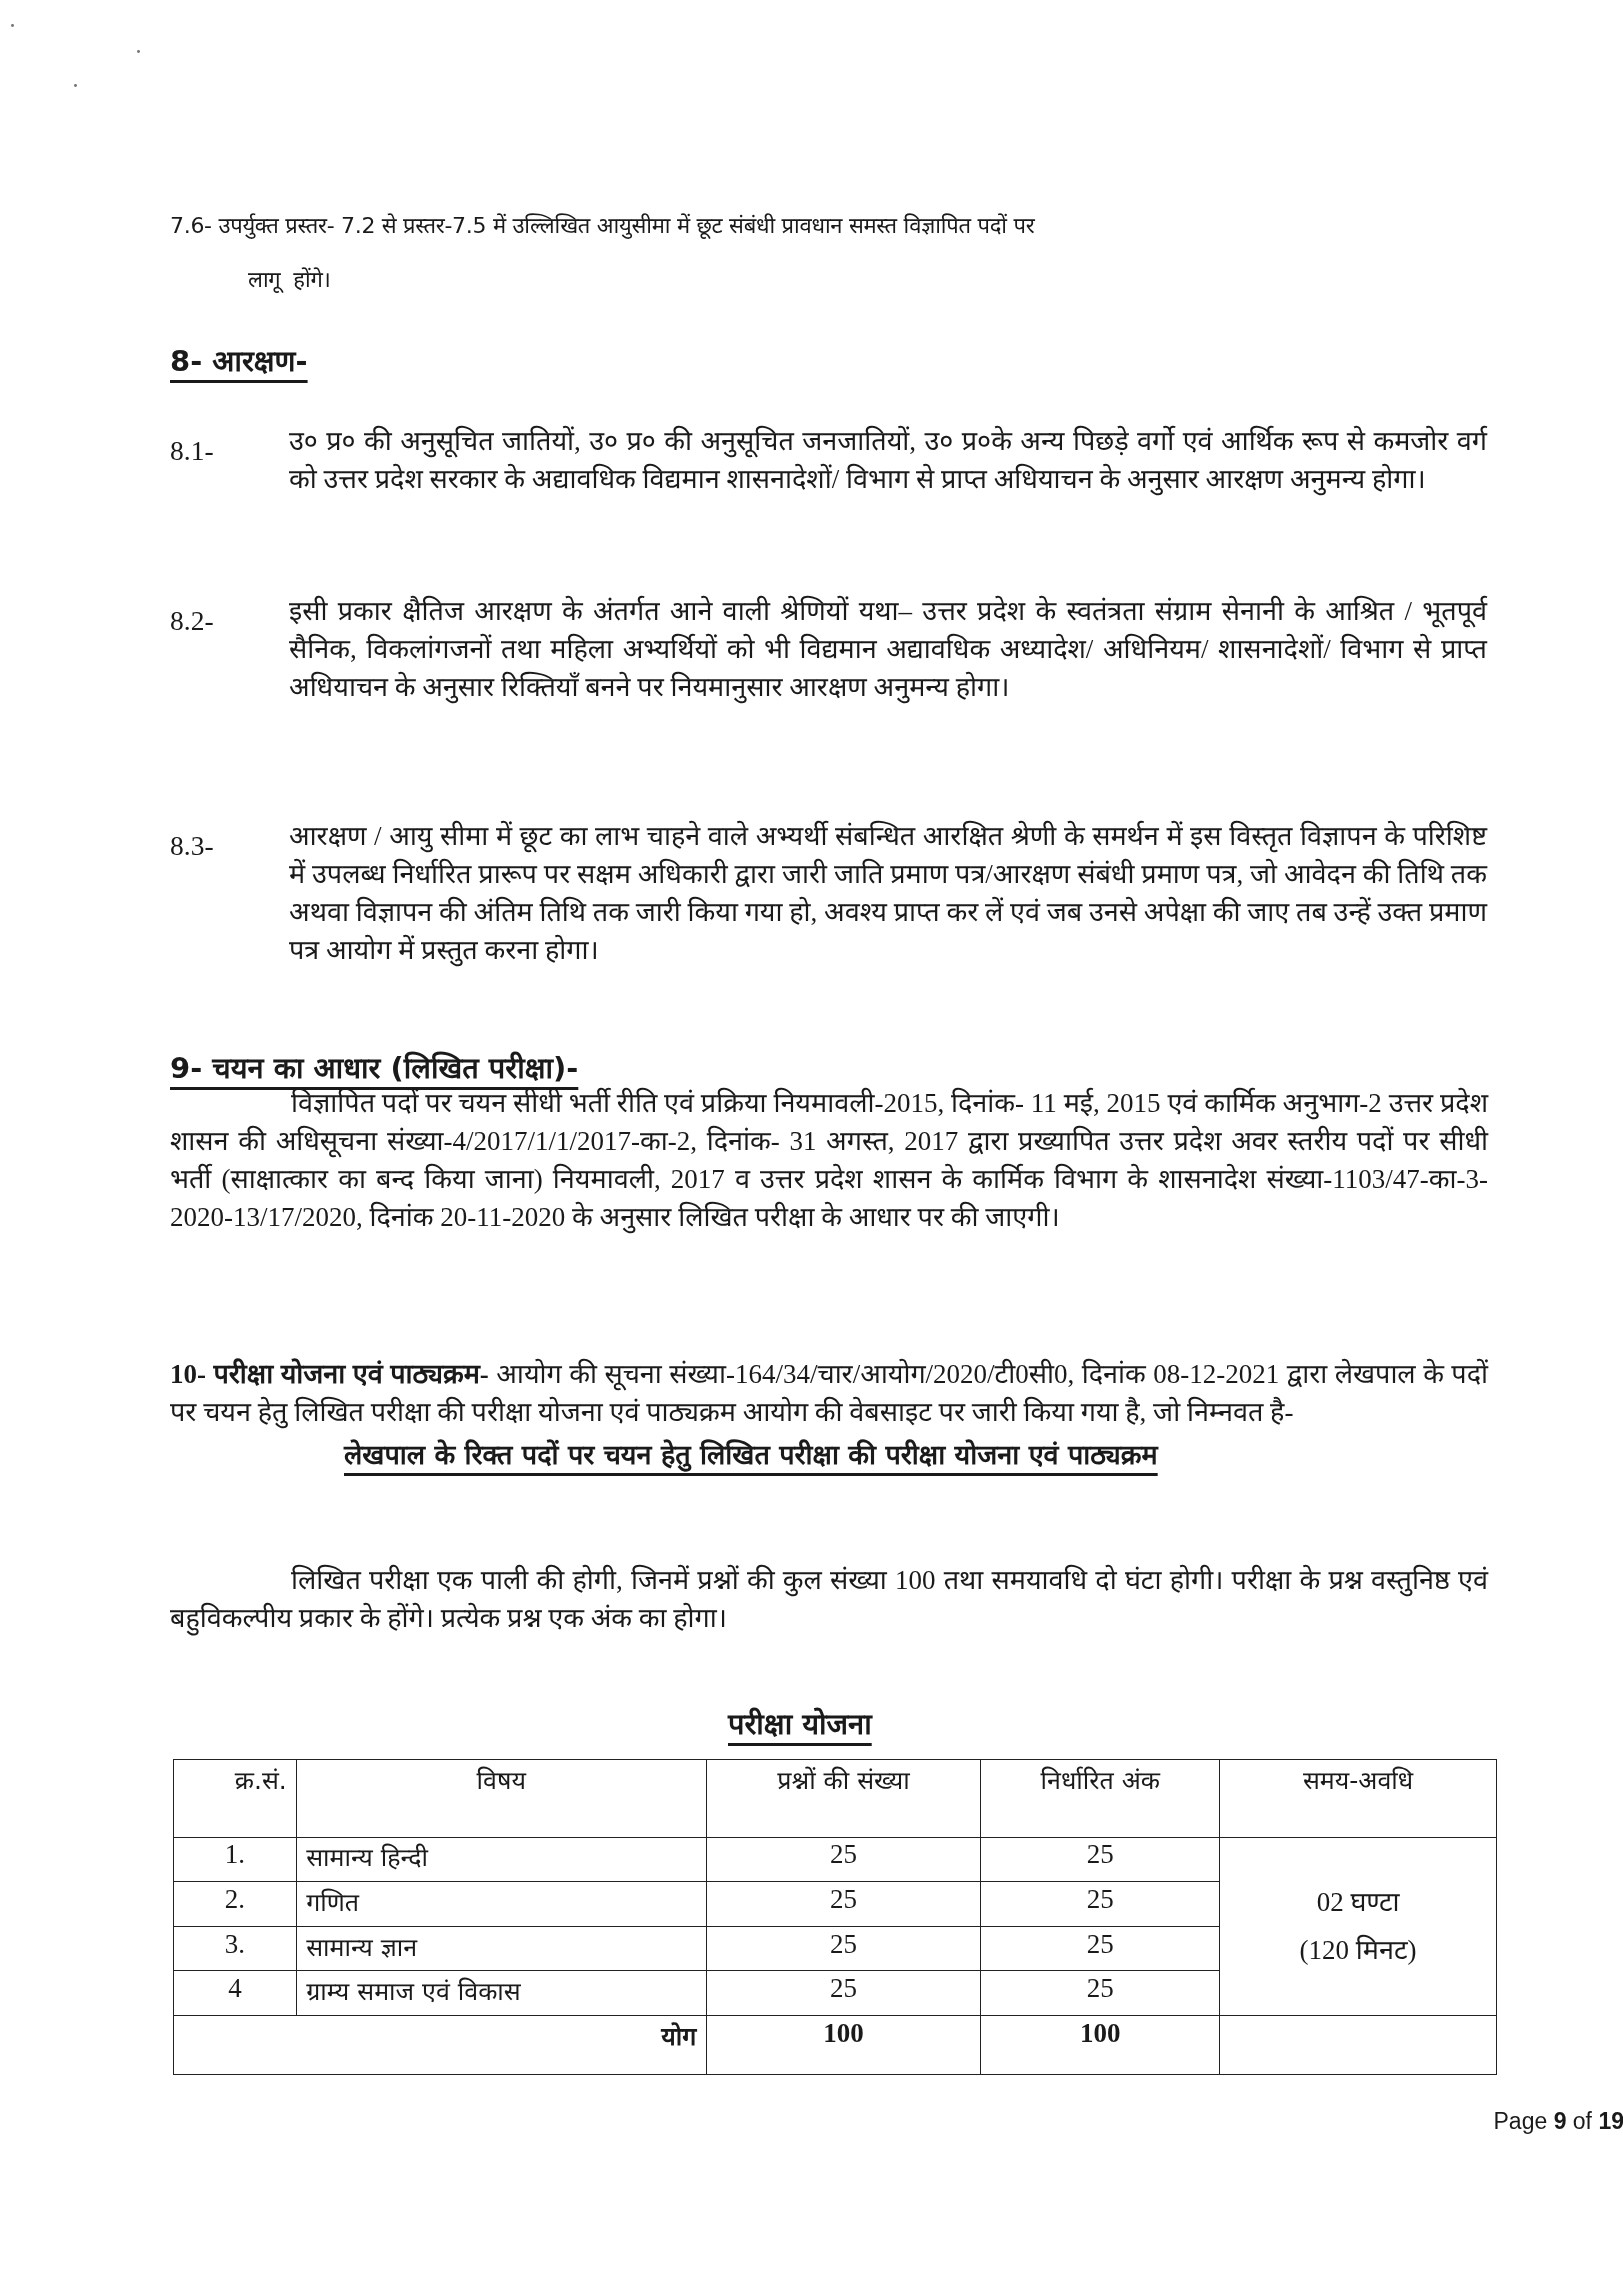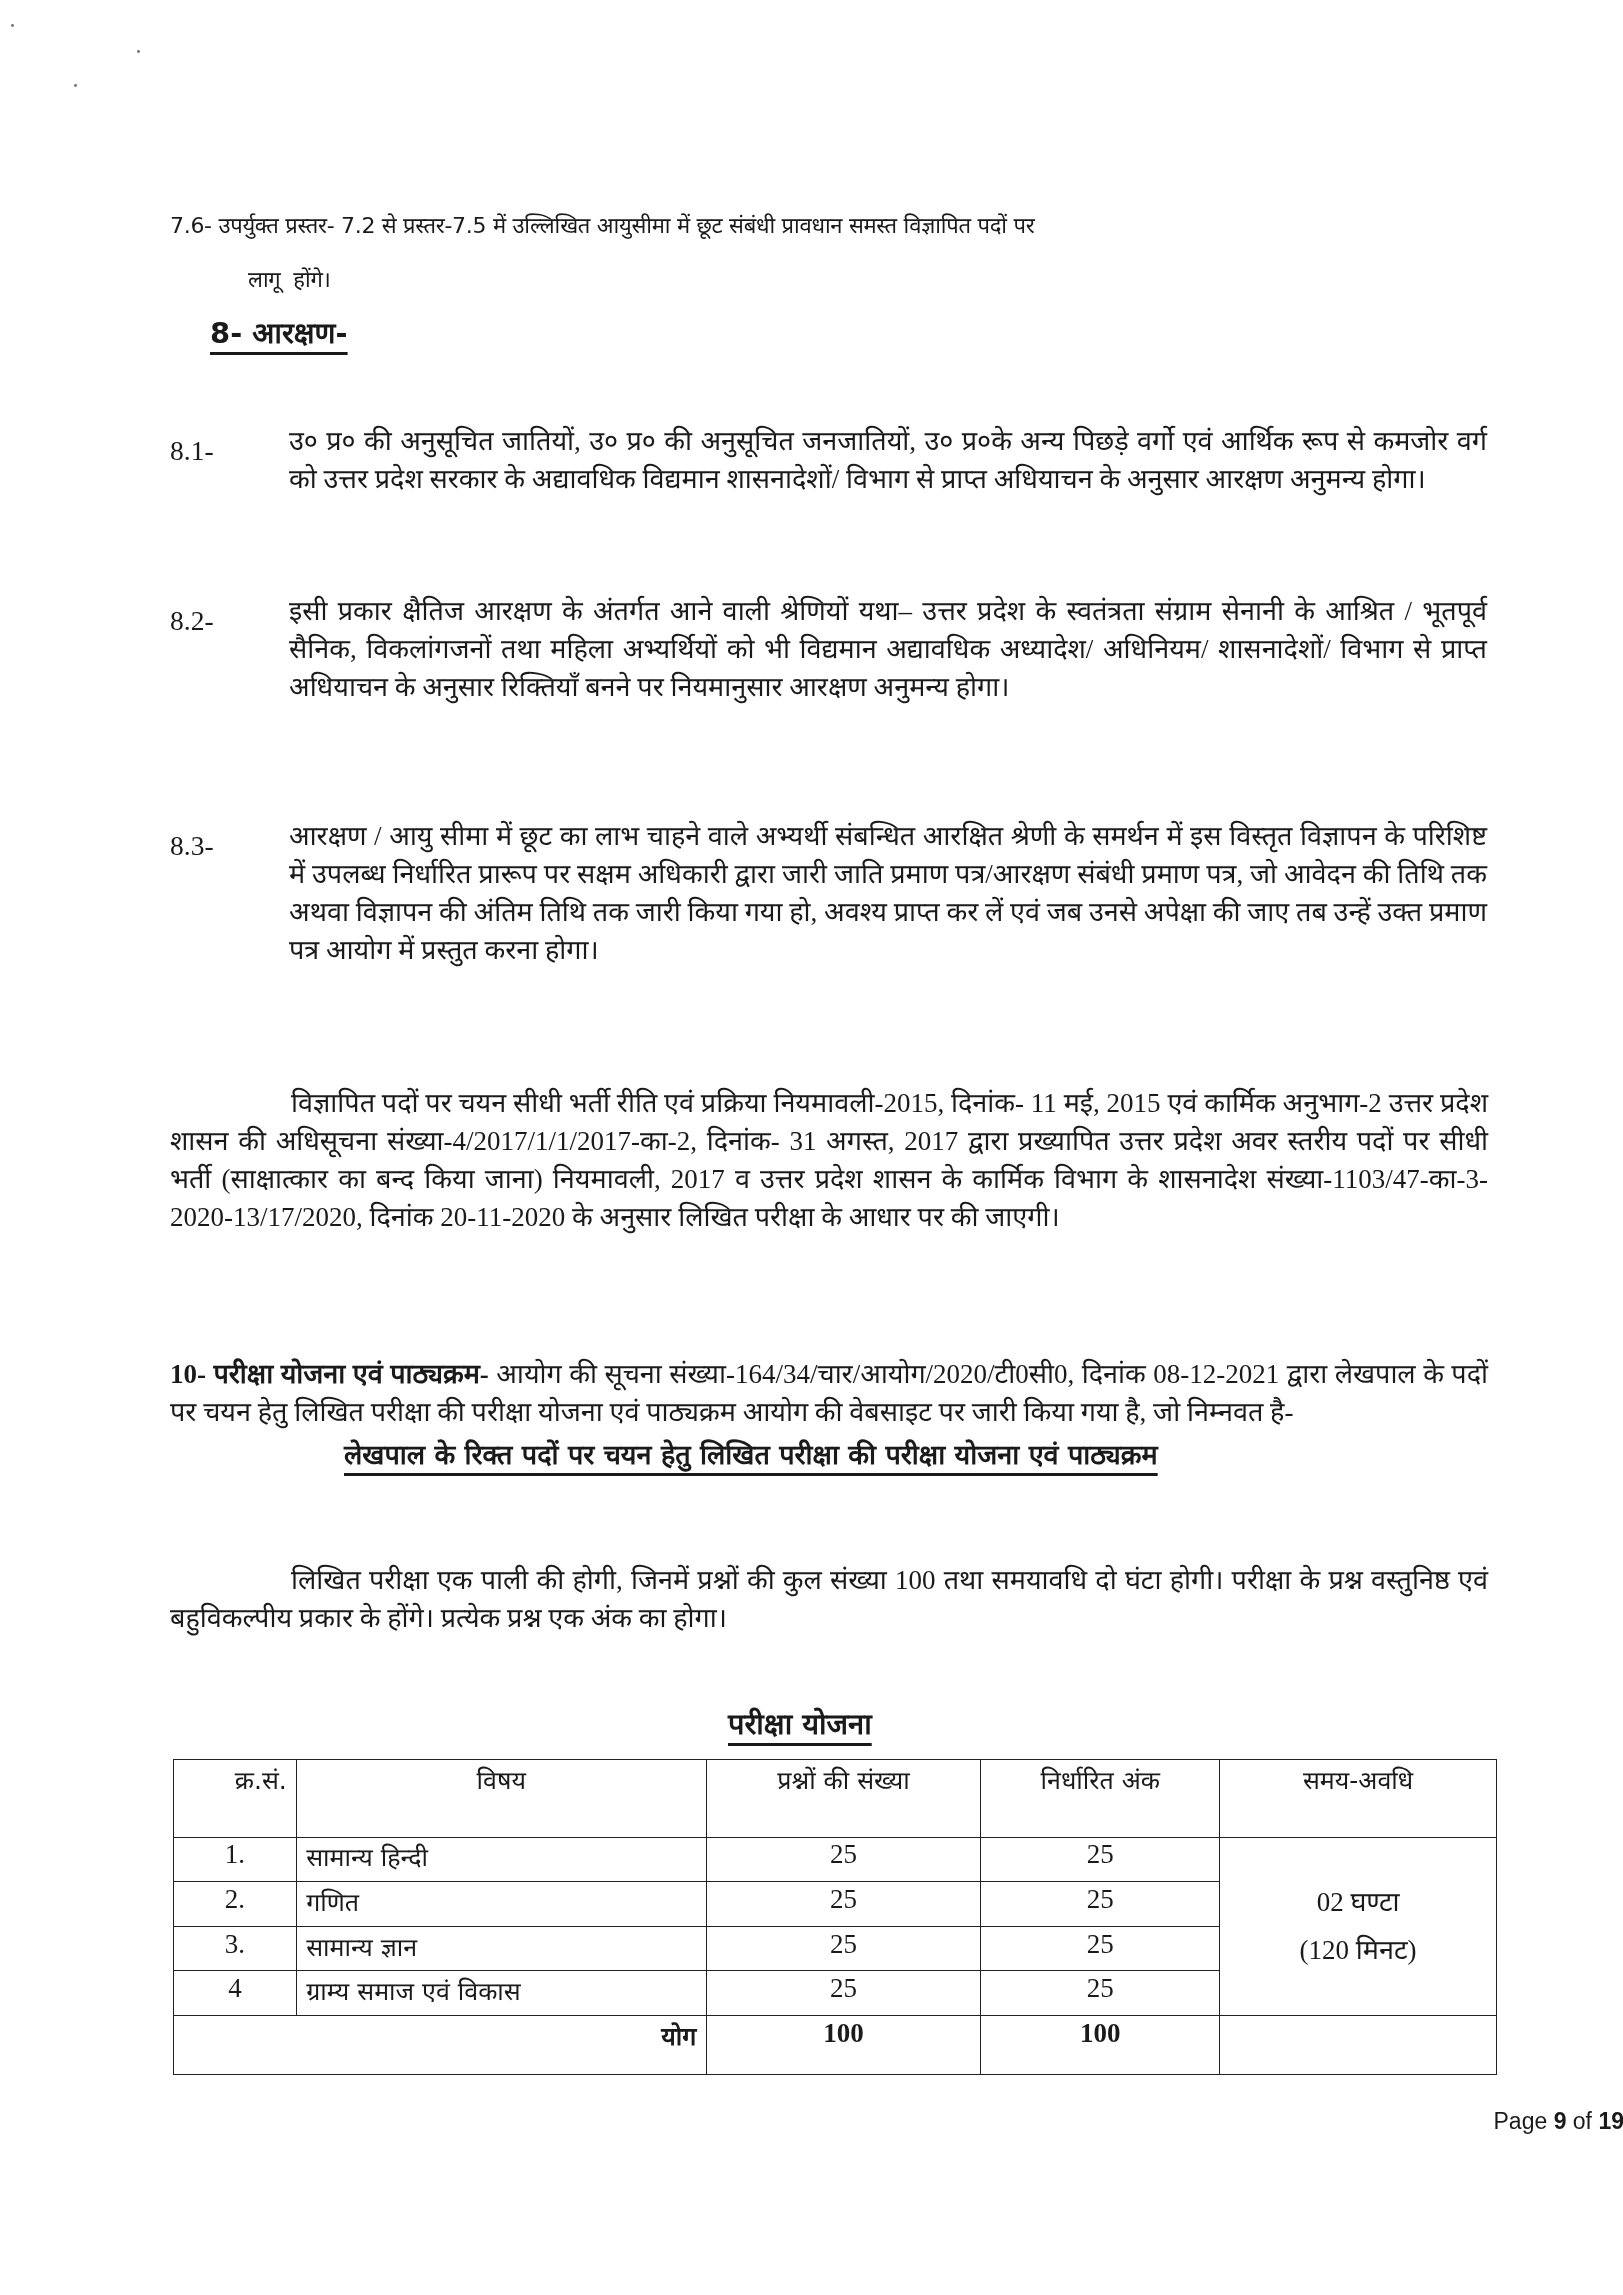--- a/index.html
+++ b/index.html
@@ -39,37 +39,38 @@
   <span class="speck" style="left:74px;top:84px;"></span>
 
   <div>
     <span class="txt" style="left:170px;top:197px;">
       <span>7.6-</span>
       <span>उपर्युक्त प्रस्तर- 7.2 से प्रस्तर-7.5 में उल्लिखित आयुसीमा में छूट संबंधी प्रावधान समस्त विज्ञापित पदों पर</span>
     </span>
     <span class="txt" style="left:248px;top:253px;font-family:Liberation Mono, monospace;">लागू होंगे।</span>
   </div>
 
-  <div class="heading" style="left:170px;top:312px;margin-left:40px;">8- आरक्षण-</div>
+  <div class="heading" style="left:170px;top:340px;">8- आरक्षण-</div>
 
   <div>
     <span class="num" style="left:170px;top:422px;">8.1-</span>
     <div class="para" style="left:289px;top:422px;width:1198px;">उ० प्र० की अनुसूचित जातियों, उ० प्र० की अनुसूचित जनजातियों, उ० प्र०के अन्य पिछड़े वर्गो एवं आर्थिक रूप से कमजोर वर्ग को उत्तर प्रदेश सरकार के अद्यावधिक विद्यमान शासनादेशों/ विभाग से प्राप्त अधियाचन के अनुसार आरक्षण अनुमन्य होगा।</div>
   </div>
 
   <div>
     <span class="num" style="left:170px;top:592px;">8.2-</span>
     <div class="para" style="left:289px;top:592px;width:1198px;">इसी प्रकार क्षैतिज आरक्षण के अंतर्गत आने वाली श्रेणियों यथा– उत्तर प्रदेश के स्वतंत्रता संग्राम सेनानी के आश्रित / भूतपूर्व सैनिक, विकलांगजनों तथा महिला अभ्यर्थियों को भी विद्यमान अद्यावधिक अध्यादेश/ अधिनियम/ शासनादेशों/ विभाग से प्राप्त अधियाचन के अनुसार रिक्तियाँ बनने पर नियमानुसार आरक्षण अनुमन्य होगा।</div>
   </div>
 
   <div>
     <span class="num" style="left:170px;top:817px;">8.3-</span>
     <div class="para" style="left:289px;top:817px;width:1198px;">आरक्षण / आयु सीमा में छूट का लाभ चाहने वाले अभ्यर्थी संबन्धित आरक्षित श्रेणी के समर्थन में इस विस्तृत विज्ञापन के परिशिष्ट में उपलब्ध निर्धारित प्रारूप पर सक्षम अधिकारी द्वारा जारी जाति प्रमाण पत्र/आरक्षण संबंधी प्रमाण पत्र, जो आवेदन की तिथि तक अथवा विज्ञापन की अंतिम तिथि तक जारी किया गया हो, अवश्य प्राप्त कर लें एवं जब उनसे अपेक्षा की जाए तब उन्हें उक्त प्रमाण पत्र आयोग में प्रस्तुत करना होगा।</div>
   </div>
 
+  <div class="heading" style="left:170px;top:1047px;">9- चयन का आधार (लिखित परीक्षा)-</div>
 
   <div class="para" style="left:170px;top:1084px;width:1318px;text-indent:121px;">विज्ञापित पदों पर चयन सीधी भर्ती रीति एवं प्रक्रिया नियमावली-2015, दिनांक- 11 मई, 2015 एवं कार्मिक अनुभाग-2 उत्तर प्रदेश शासन की अधिसूचना संख्या-4/2017/1/1/2017-का-2, दिनांक- 31 अगस्त, 2017 द्वारा प्रख्यापित उत्तर प्रदेश अवर स्तरीय पदों पर सीधी भर्ती (साक्षात्कार का बन्द किया जाना) नियमावली, 2017 व उत्तर प्रदेश शासन के कार्मिक विभाग के शासनादेश संख्या-1103/47-का-3-2020-13/17/2020, दिनांक 20-11-2020 के अनुसार लिखित परीक्षा के आधार पर की जाएगी।</div>
 
   <div class="para" style="left:170px;top:1355px;width:1318px;">
     <span class="bold">10- परीक्षा योजना एवं पाठ्यक्रम-</span>
     <span>आयोग की सूचना संख्या-164/34/चार/आयोग/2020/टी0सी0, दिनांक 08-12-2021 द्वारा लेखपाल के पदों पर चयन हेतु लिखित परीक्षा की परीक्षा योजना एवं पाठ्यक्रम आयोग की वेबसाइट पर जारी किया गया है, जो निम्नवत है-</span>
   </div>
 
   <div class="center-title" style="left:344px;top:1435px;">लेखपाल के रिक्त पदों पर चयन हेतु लिखित परीक्षा की परीक्षा योजना एवं पाठ्यक्रम</div>
 

